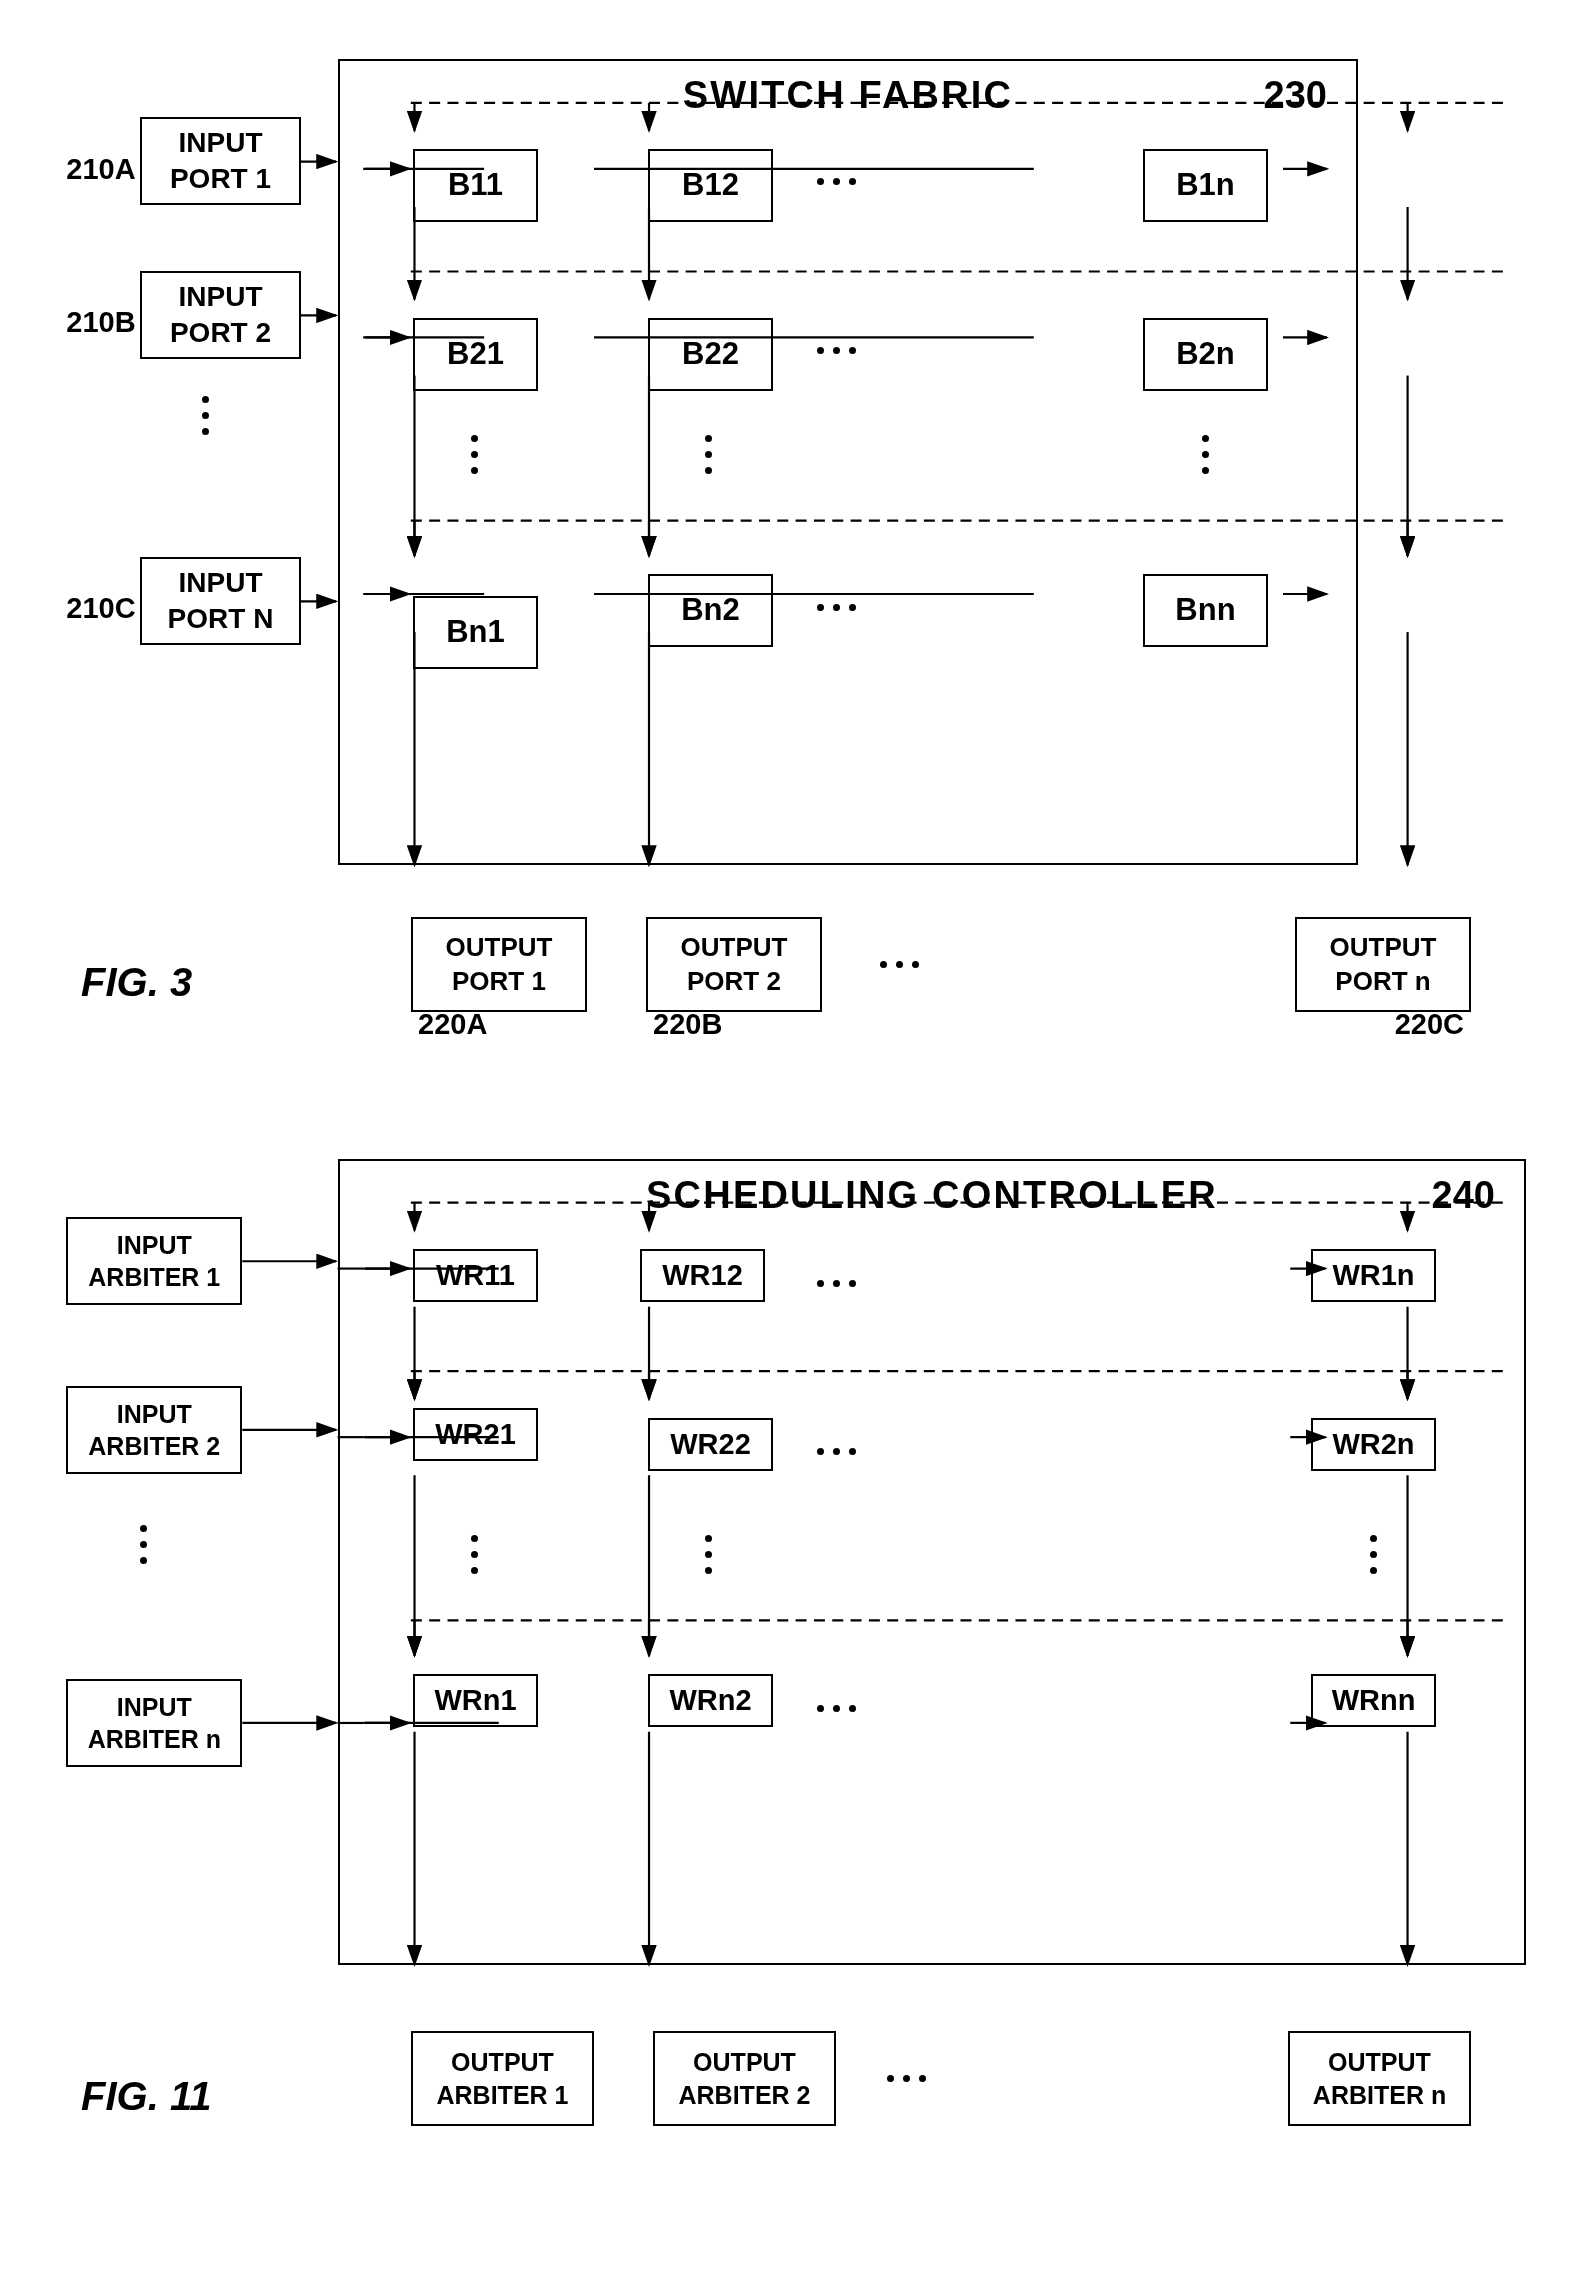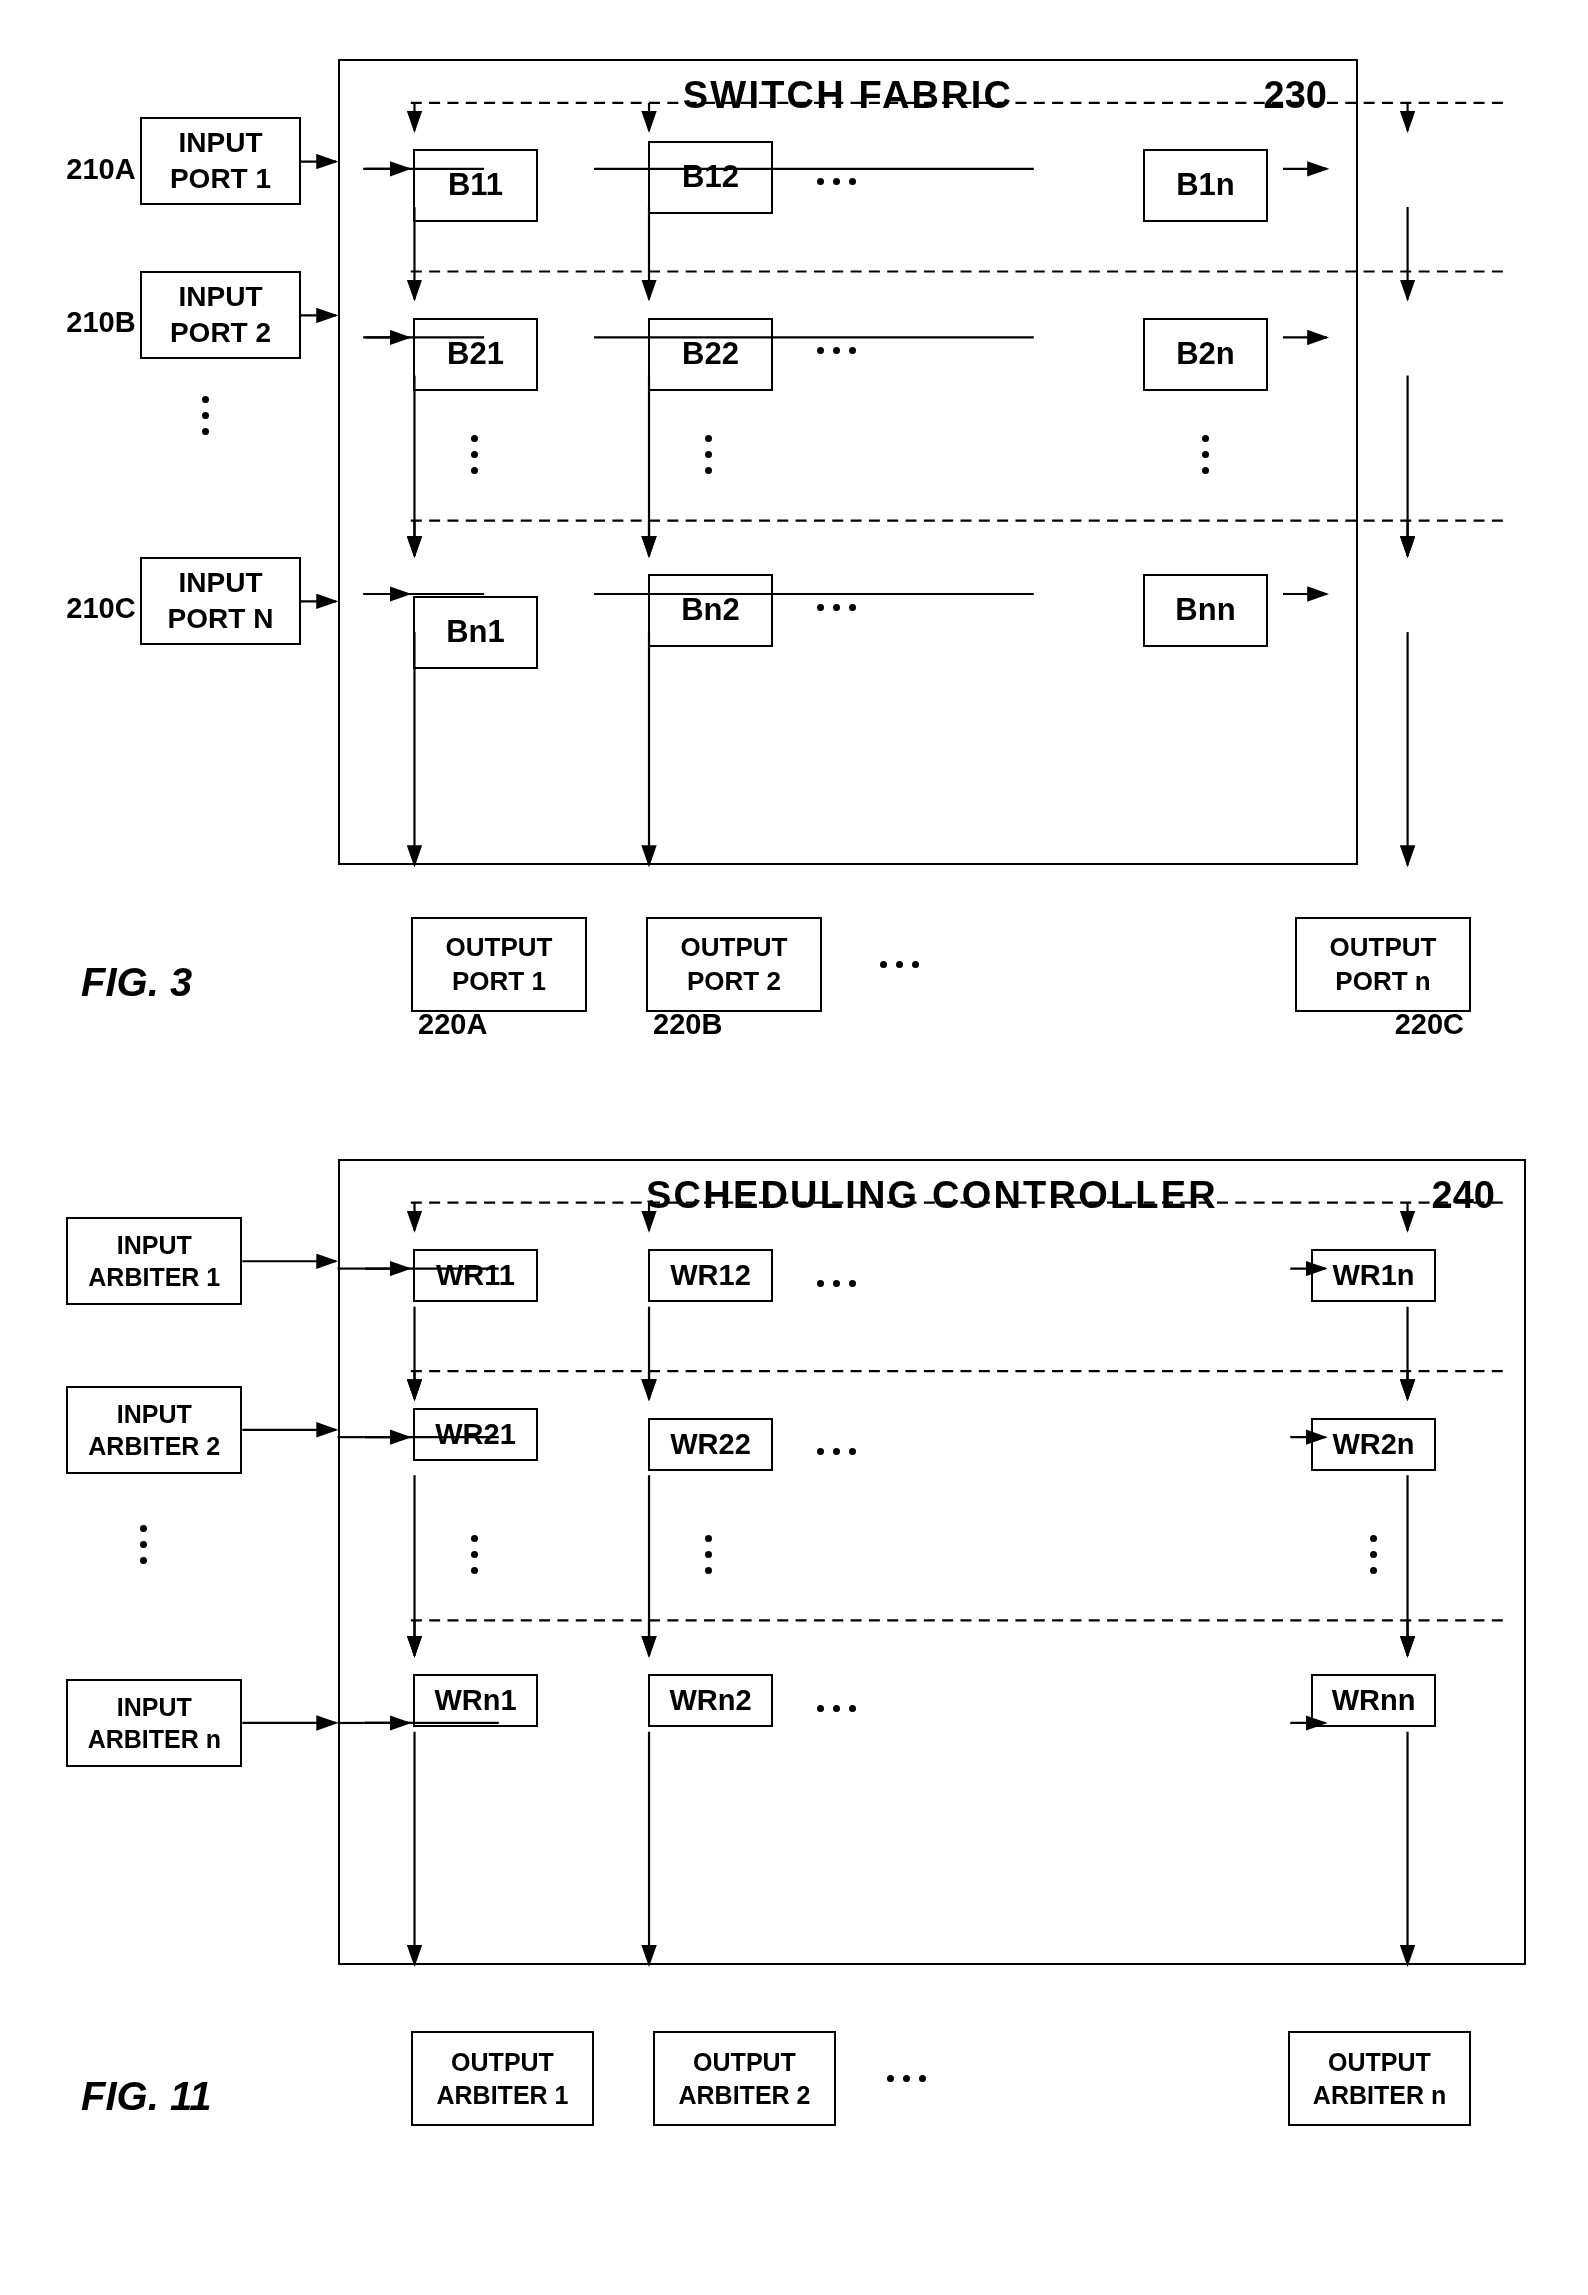--- a/index.html
+++ b/index.html
@@ -230,21 +230,21 @@
       <span></span>
         <span></span>
         <span></span>
     </div>
 
     <div class="switch-fabric">
       <div class="switch-fabric-title">SWITCH FABRIC</div>
       <div class="switch-fabric-label">230</div>
 
       <div class="b-cell" style="left:73px; top:88px;">B11</div>
-      <div class="b-cell" style="left:308px; top:80px;">B12</div>
+      <div class="b-cell" style="left:308px; top:88px;">B12</div>
 
       <div class="dots-horizontal" style="left:477px; top:117px;">
         <span></span>
           <span></span>
           <span></span>
       </div>
       <div class="b-cell" style="right:88px; top:88px;">B1n</div>
 
       <div class="b-cell" style="left:73px; top:257px;">B21</div>
       <div class="b-cell" style="left:308px; top:257px;">B22</div>
@@ -372,21 +372,21 @@
       <span></span>
         <span></span>
         <span></span>
     </div>
 
     <div class="sched-controller">
       <div class="switch-fabric-title">SCHEDULING CONTROLLER</div>
       <div class="switch-fabric-label">240</div>
 
       <div class="wr-cell" style="left:73px; top:88px;">WR11</div>
-      <div class="wr-cell" style="left:308px; top:88px;">WR12</div>
+      <div class="wr-cell" style="left:300px; top:88px;">WR12</div>
       <div class="dots-horizontal" style="left:477px; top:119px;">
         <span></span>
           <span></span>
           <span></span>
       </div>
       <div class="wr-cell" style="right:88px; top:88px;">WR1n</div>
 
       <div class="wr-cell" style="left:73px; top:247px;">WR21</div>
       <div class="wr-cell" style="left:308px; top:257px;">WR22</div>
       <div class="dots-horizontal" style="left:477px; top:287px;">

